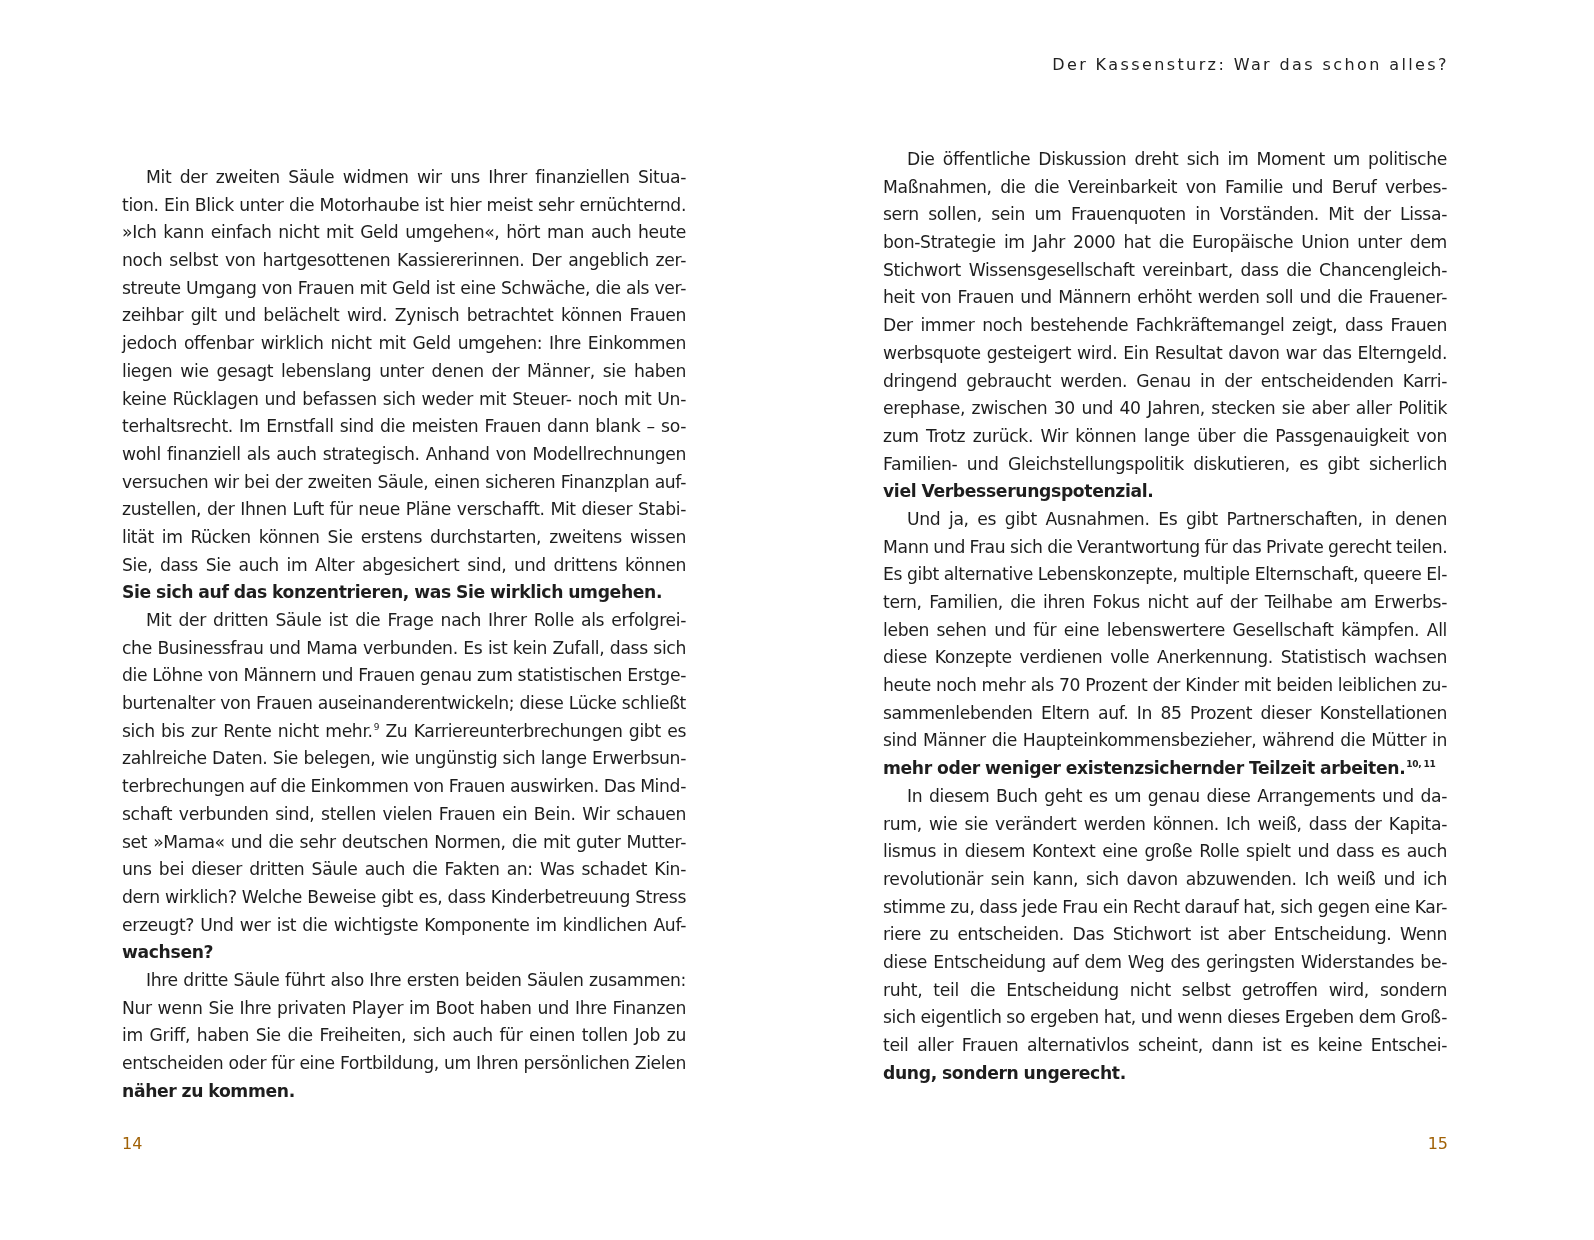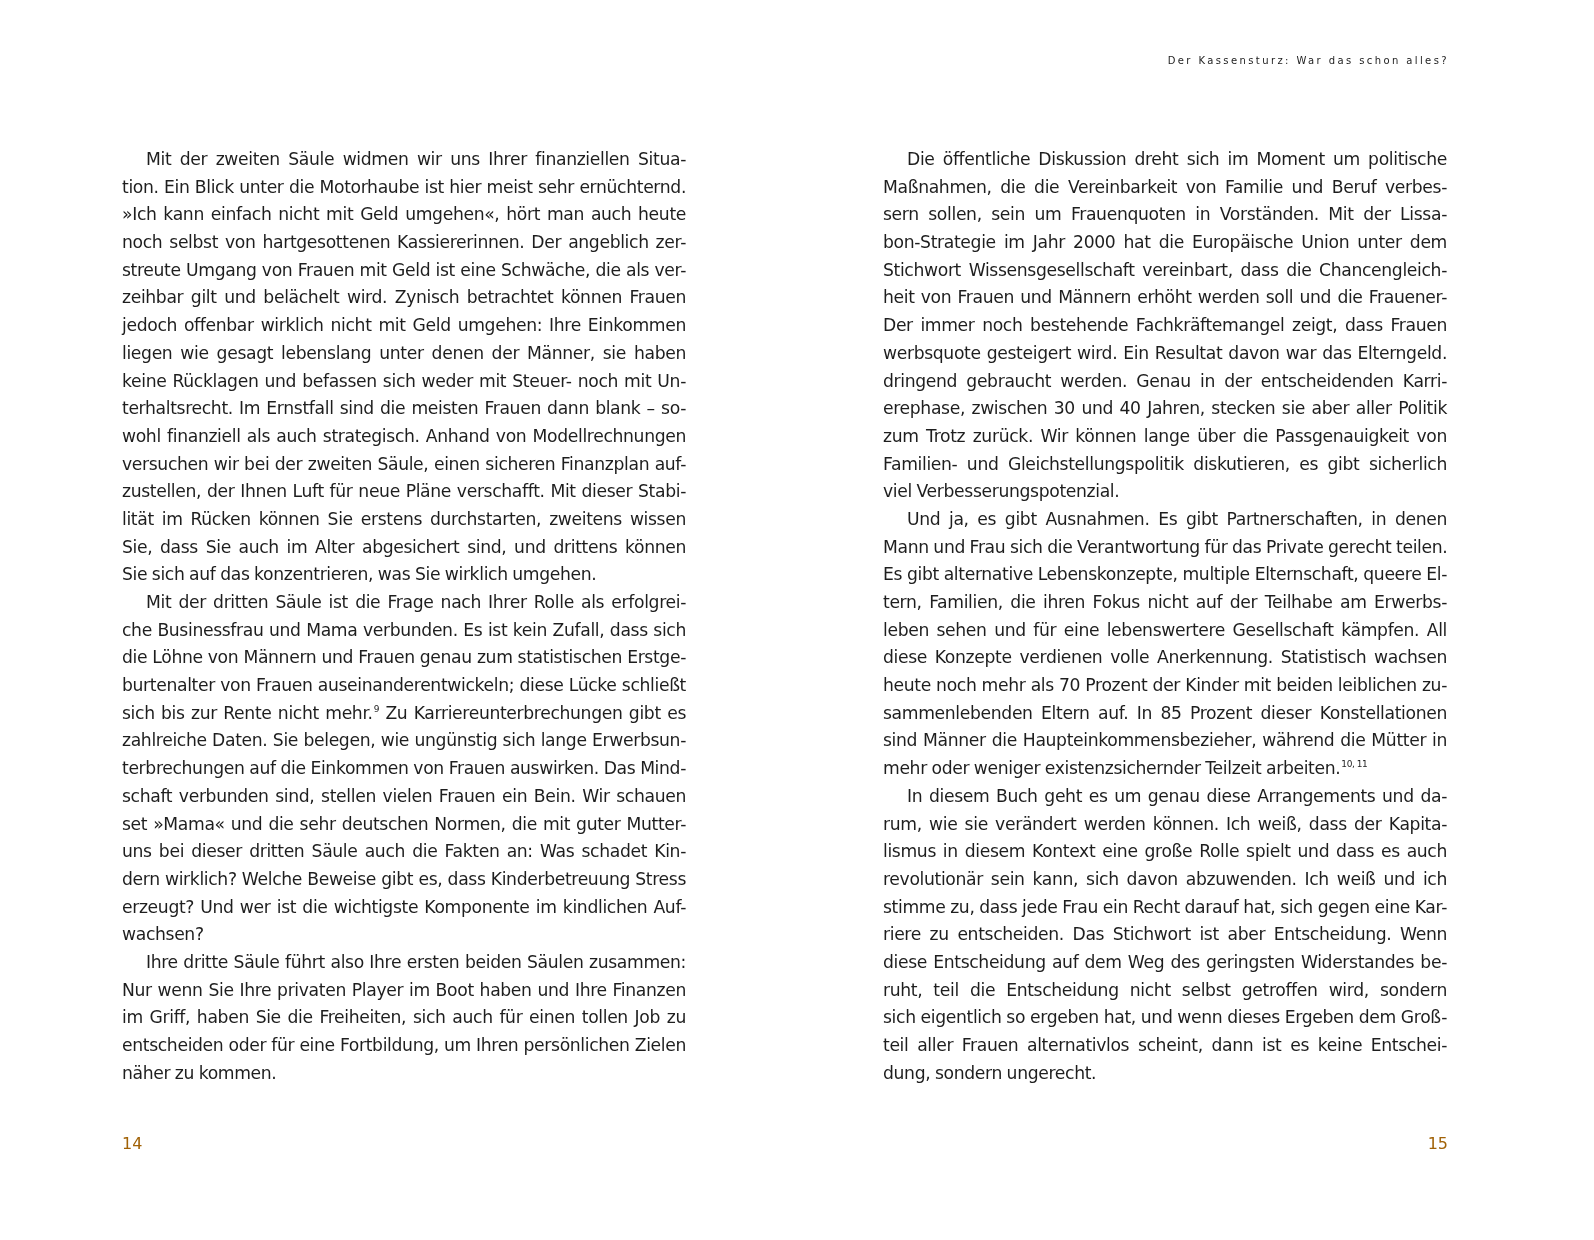--- a/index.html
+++ b/index.html
@@ -1,26 +1,26 @@
 <!DOCTYPE html>
 <html><head>
 <meta charset="utf-8">
 <style>
   html, body { margin: 0; padding: 0; background: #ffffff; }
   body { width: 1594px; height: 1240px; position: relative; overflow: hidden; color: #1e1e1e; font-family: "DejaVu Sans", sans-serif; }
   .page { position: absolute; top: 0; height: 1240px; }
   .page-left { left: 0; width: 797px; }
   .page-right { left: 797px; width: 797px; }
-  .running-head { position: absolute; top: 55px; right: 145px; font-size: 10px; letter-spacing: 2.4px; color: #222; white-space: nowrap; font-family: "DejaVu Sans", sans-serif; }
+  .running-head { position: absolute; top: 55px; right: 145px; font-size: 16px; letter-spacing: 2.4px; color: #222; white-space: nowrap; font-family: "DejaVu Sans", sans-serif; }
   .text-block { position: absolute; top: 146px; width: 564px; }
-  .page-left .text-block { left: 122px; }
+  .page-left .text-block { left: 122px; margin-top: 18px; }
   .page-right .text-block { left: 86px; }
   .line { display: block; height: 27.7px; line-height: 27.7px; font-size: 17.2px; white-space: nowrap; text-align: justify; text-align-last: justify; overflow: visible; letter-spacing: -0.35px; word-spacing: -0.5px; }
   .line.indent { padding-left: 24px; }
-  .line.last { text-align-last: left; }
+  .line.last { text-align-last: left; font-weight: bold; }
   .fn { font-size: 9px; vertical-align: super; line-height: 0; margin-left: 1px; }
   .page-number { position: absolute; top: 1134px; font-size: 16px; color: #a16207; }
   .page-left .page-number { left: 122px; }
   .page-right .page-number { right: 146px; }
 </style>
 </head>
 <body>
 
 <div class="page page-left">
   <div class="text-block">

